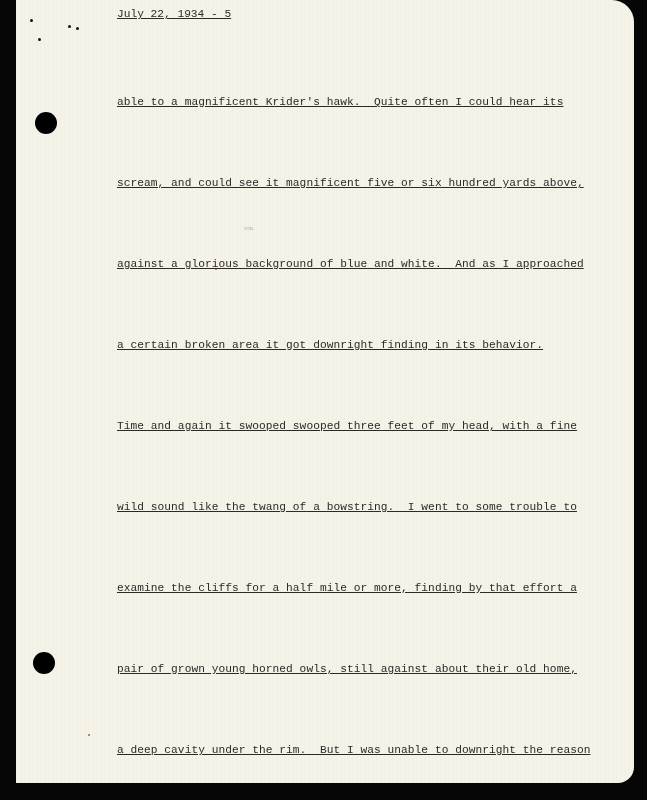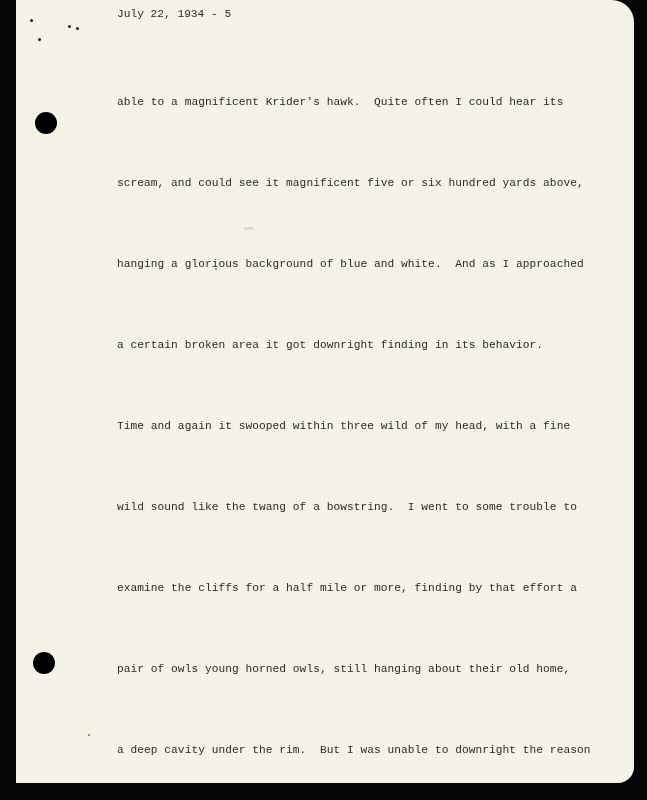--- a/index.html
+++ b/index.html
@@ -59,28 +59,30 @@
       line-height: 27px;
     }
     .header-line {
       position: absolute;
       left: 117px;
       top: 1px;
       font-size: 11.2px;
       color: #2b2a28;
       white-space: pre;
       line-height: 27px;
+      text-decoration: underline;
     }
     .body-lines {
       left: 117px;
       top: 35px;
     }
     .line {
       display: block;
       height: 27px;
+      text-decoration: underline;
     }
     .annotation {
       position: absolute;
       left: 244px;
       top: 225px;
       font-size: 6px;
       color: #b5b1a6;
       font-family: "Liberation Serif", serif;
     }
   </style>
@@ -101,26 +103,26 @@
 <div class="speck rust" style="left:88px; top:734px;"></div>
 <div class="speck rust" style="left:215px; top:268px;"></div>
 
 <div class="header-line">July 22, 1934 - 5</div>
 
 <div class="annotation">wm.</div>
 
 <div class="typed body-lines">
   <span class="line">able to a magnificent Krider's hawk.  Quite often I could hear its</span>
   <span class="line">scream, and could see it magnificent five or six hundred yards above,</span>
-  <span class="line">hanging a glorious background of blue and white.  And as I approached</span>
+  <span class="line">against a glorious background of blue and white.  And as I approached</span>
   <span class="line">a certain broken area it got downright finding in its behavior.</span>
-  <span class="line">Time and again it swooped within three wild of my head, with a fine</span>
+  <span class="line">Time and again it swooped swooped three feet of my head, with a fine</span>
   <span class="line">wild sound like the twang of a bowstring.  I went to some trouble to</span>
   <span class="line">examine the cliffs for a half mile or more, finding by that effort a</span>
-  <span class="line">pair of owls young horned owls, still hanging about their old home,</span>
+  <span class="line">pair of grown young horned owls, still against about their old home,</span>
   <span class="line">a deep cavity under the rim.  But I was unable to downright the reason</span>
   
   
   
   
   
   
   
   
   

